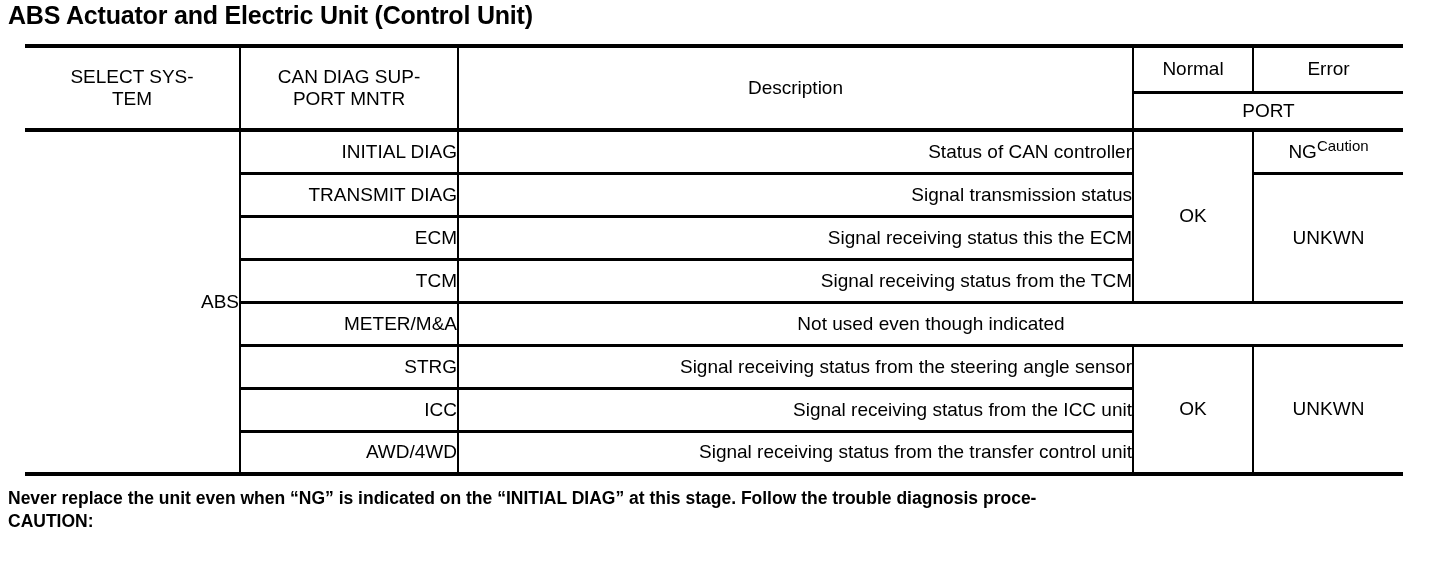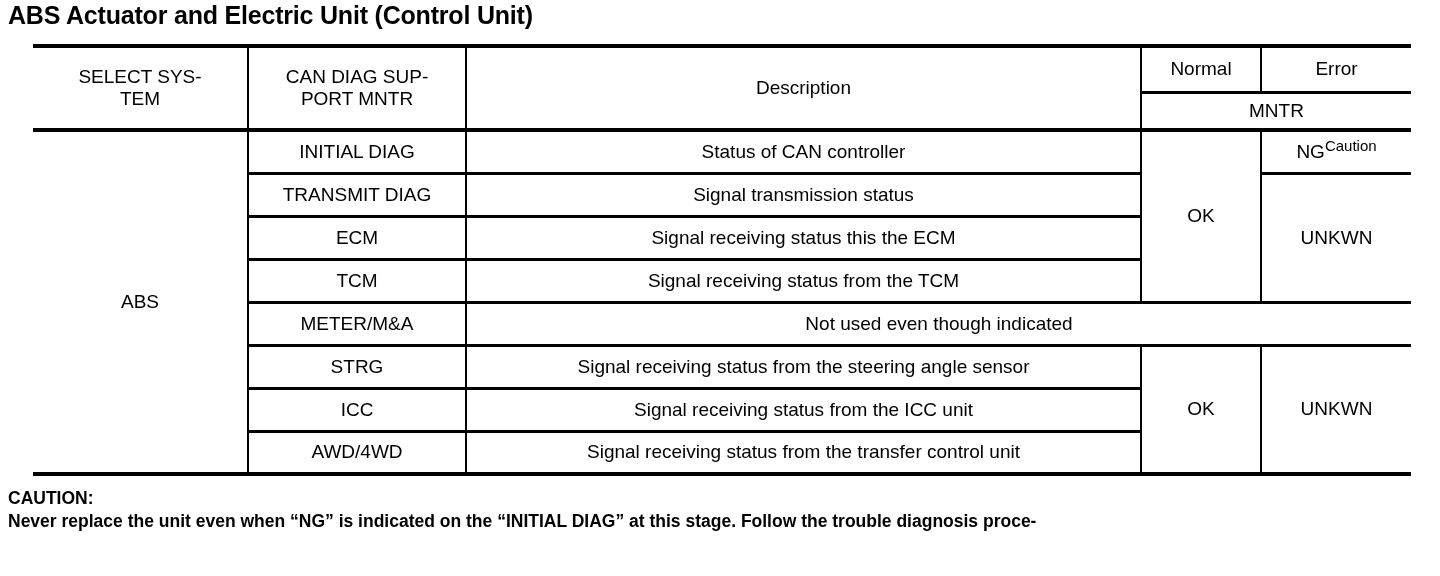--- a/index.html
+++ b/index.html
@@ -27,21 +27,21 @@
     top: 1px;
     font-size: 25px;
     font-weight: bold;
     letter-spacing: -0.2px;
     white-space: nowrap;
   }
 
   
   .diag-table {
     position: absolute;
-    left: 33px;
+    left: 25px;
     top: 44px;
     width: 1378px;
     border-collapse: collapse;
     table-layout: fixed;
     font-size: 19px;
   }
   .diag-table td, .diag-table th {
     padding: 0;
     font-weight: normal;
     vertical-align: middle;
@@ -51,21 +51,21 @@
   
   .bt-thick { border-top: 4px solid #000; }
   .bb-thick { border-bottom: 4px solid #000; }
   .bb-thin  { border-bottom: 3px solid #000000; }
   .br-thin  { border-right: 2px solid #000; }
 
   .cell {
     padding: 3px 10px;
   }
   .center { text-align: center; }
-  .left   { text-align: center; margin-left: 16px; }
+  .left   { text-align: right; margin-left: 16px; }
 
   .h-sel   { width: 215px; }
   .h-can   { width: 218px; }
   .h-desc  { width: 675px; }
   .h-norm  { width: 120px; }
   .h-err   { width: 150px; }
 
   .hdr-row-1 td { height: 46px; }
   .hdr-row-2 td { height: 38px; }
   .body-row td  { height: 43px; }
@@ -113,21 +113,21 @@
         <td rowspan="2" class="cell center bt-thick br-thin bb-thick">
           <div>CAN DIAG SUP-</div>
           <div>PORT MNTR</div>
         </td>
         <td rowspan="2" class="cell center bt-thick br-thin bb-thick">Description</td>
         <td class="cell center bt-thick br-thin bb-thin">Normal</td>
         <td class="cell center bt-thick bb-thin">Error</td>
       </tr>
 
       <tr class="hdr-row-2">
-        <td colspan="2" class="cell center bb-thick">MNTR</td>
+        <td colspan="2" class="cell center bb-thick">PORT</td>
       </tr>
 
       <tr class="body-row">
         <td rowspan="8" class="cell left br-thin bb-thick">ABS</td>
         <td class="cell left br-thin bb-thin">INITIAL DIAG</td>
         <td class="cell left br-thin bb-thin">Status of CAN controller</td>
         <td rowspan="4" class="cell center br-thin bb-thin">OK</td>
         <td class="cell center bb-thin">
           <span>NG</span><span class="sup">Caution</span>
         </td>
@@ -168,17 +168,17 @@
 
       <tr class="body-row">
         <td class="cell left br-thin bb-thick">AWD/4WD</td>
         <td class="cell left br-thin bb-thick">Signal receiving status from the transfer control unit</td>
       </tr>
 
     </tbody>
   </table>
 
   <div class="caution-block">
+    <div class="line">Never replace the unit even when “NG” is indicated on the “INITIAL DIAG” at this stage. Follow the trouble diagnosis proce-</div>
     <div class="line">CAUTION:</div>
-    <div class="line">Never replace the unit even when “NG” is indicated on the “INITIAL DIAG” at this stage. Follow the trouble diagnosis proce-</div>
   </div>
 
 </div>
 
 </body></html>

